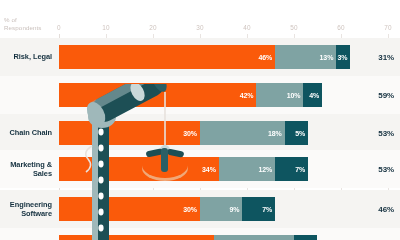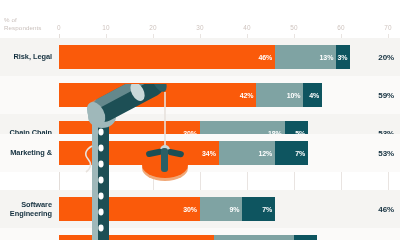--- a/index.html
+++ b/index.html
@@ -170,21 +170,21 @@
           <div class="seg s0" style="width:216.2px">
               <span>46%</span>
             </div>
           <div class="seg s1" style="width:61.1px">
               <span>13%</span>
             </div>
           <div class="seg s2" style="width:14.1px">
               <span>3%</span>
             </div>
         </div>
-        <div class="row-total">20%</div>
+        <div class="row-total">31%</div>
       </div>
 
       <div class="row alt" style="top:42px">
         <div class="row-band"></div>
         <div class="bar">
           <div class="seg s0" style="width:197.4px">
               <span>42%</span>
             </div>
           <div class="seg s1" style="width:47.0px">
               <span>10%</span>
@@ -208,44 +208,45 @@
           <div class="seg s1" style="width:84.6px">
               <span>18%</span>
             </div>
           <div class="seg s2" style="width:23.5px">
               <span>5%</span>
             </div>
         </div>
         <div class="row-total">53%</div>
       </div>
 
-      <div class="row alt" style="top:100px">
+      <div class="row alt" style="top:116px">
         <div class="row-band"></div>
         <div class="row-label">
           <div>Marketing &amp;</div>
+          <div>Sales</div>
         </div>
         <div class="bar">
           <div class="seg s0" style="width:159.8px">
               <span>34%</span>
             </div>
           <div class="seg s1" style="width:56.4px">
               <span>12%</span>
             </div>
           <div class="seg s2" style="width:32.9px">
               <span>7%</span>
             </div>
         </div>
         <div class="row-total">53%</div>
       </div>
 
       <div class="row" style="top:156px">
         <div class="row-band"></div>
         <div class="row-label">
+          <div>Engineering</div>
           <div>Software</div>
-          <div>Engineering</div>
         </div>
         <div class="bar">
           <div class="seg s0" style="width:141.0px">
               <span>30%</span>
             </div>
           <div class="seg s1" style="width:42.3px">
               <span>9%</span>
             </div>
           <div class="seg s2" style="width:32.9px">
               <span>7%</span>

